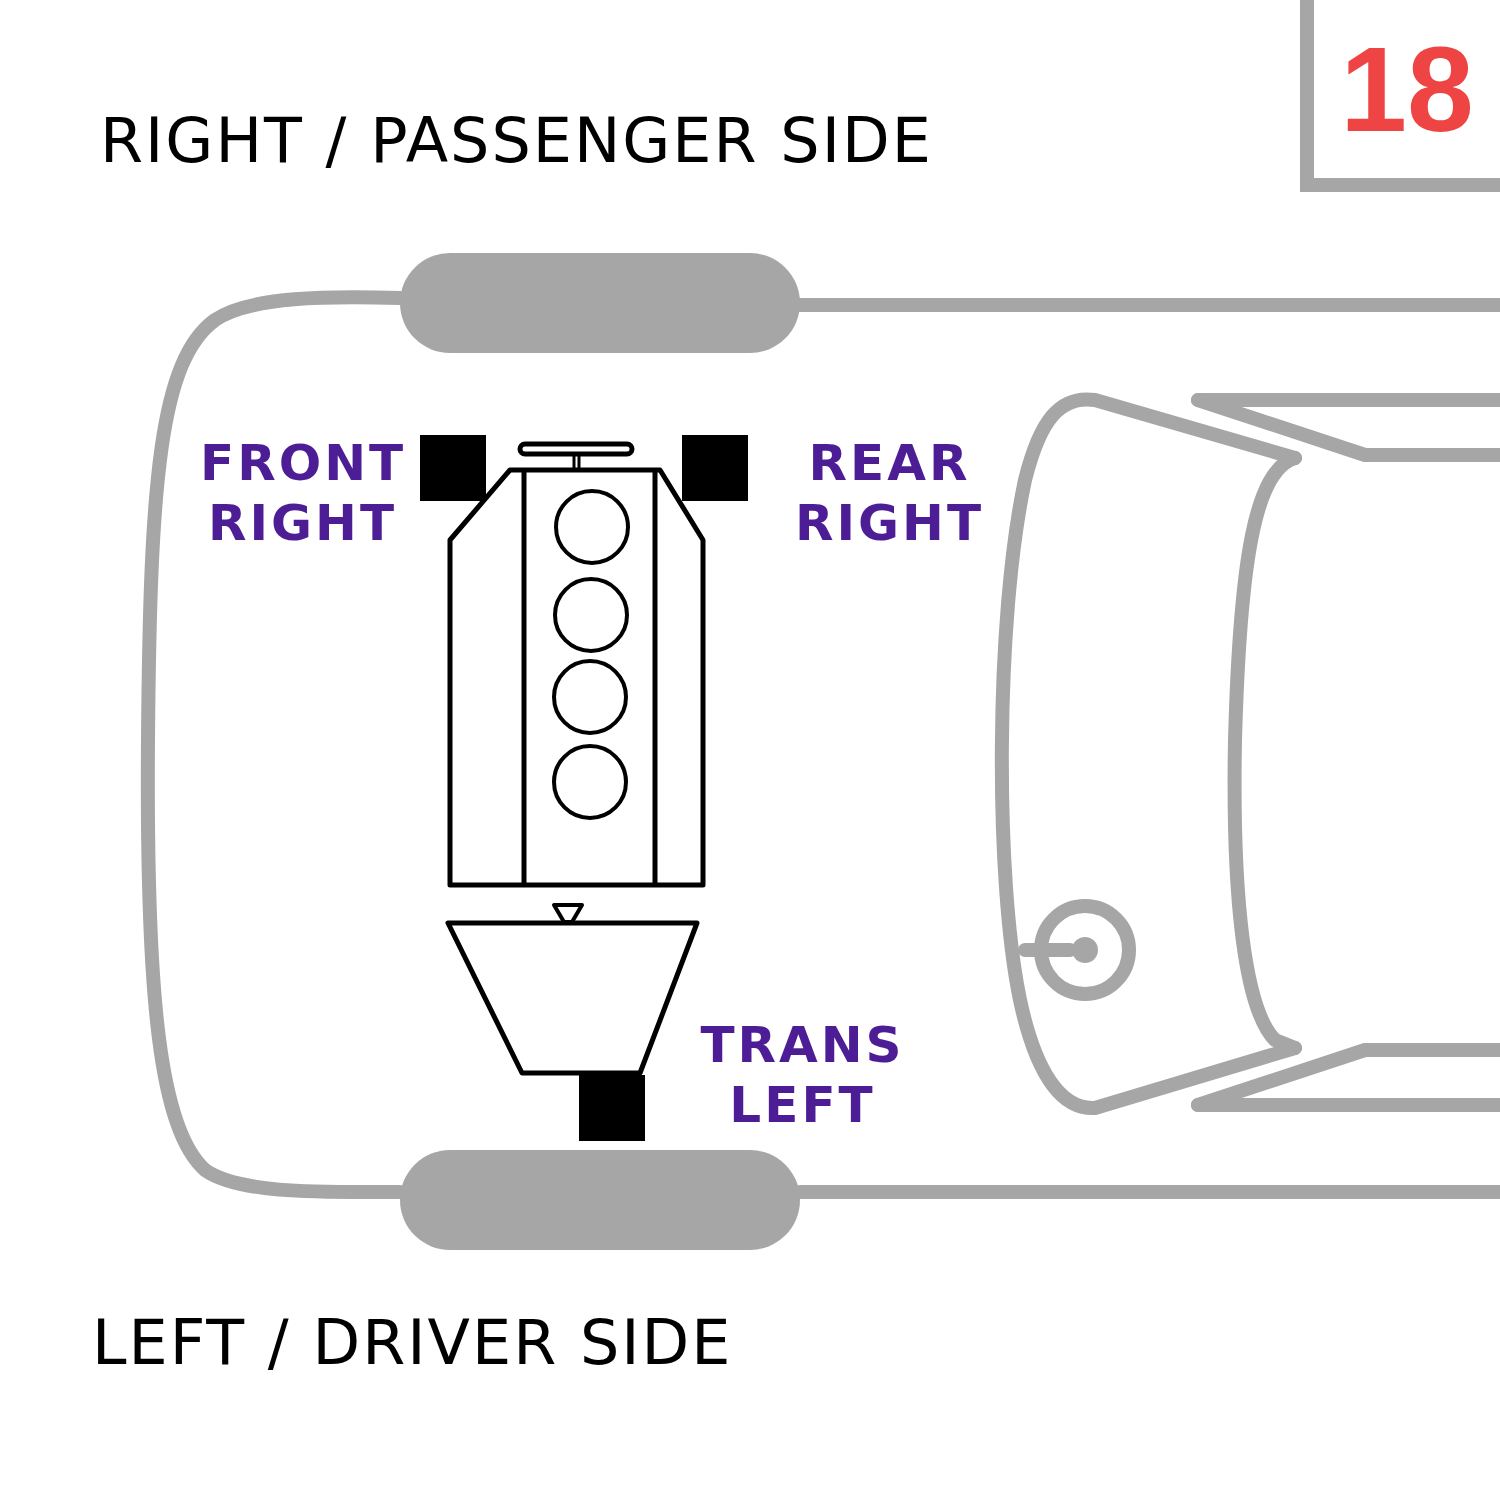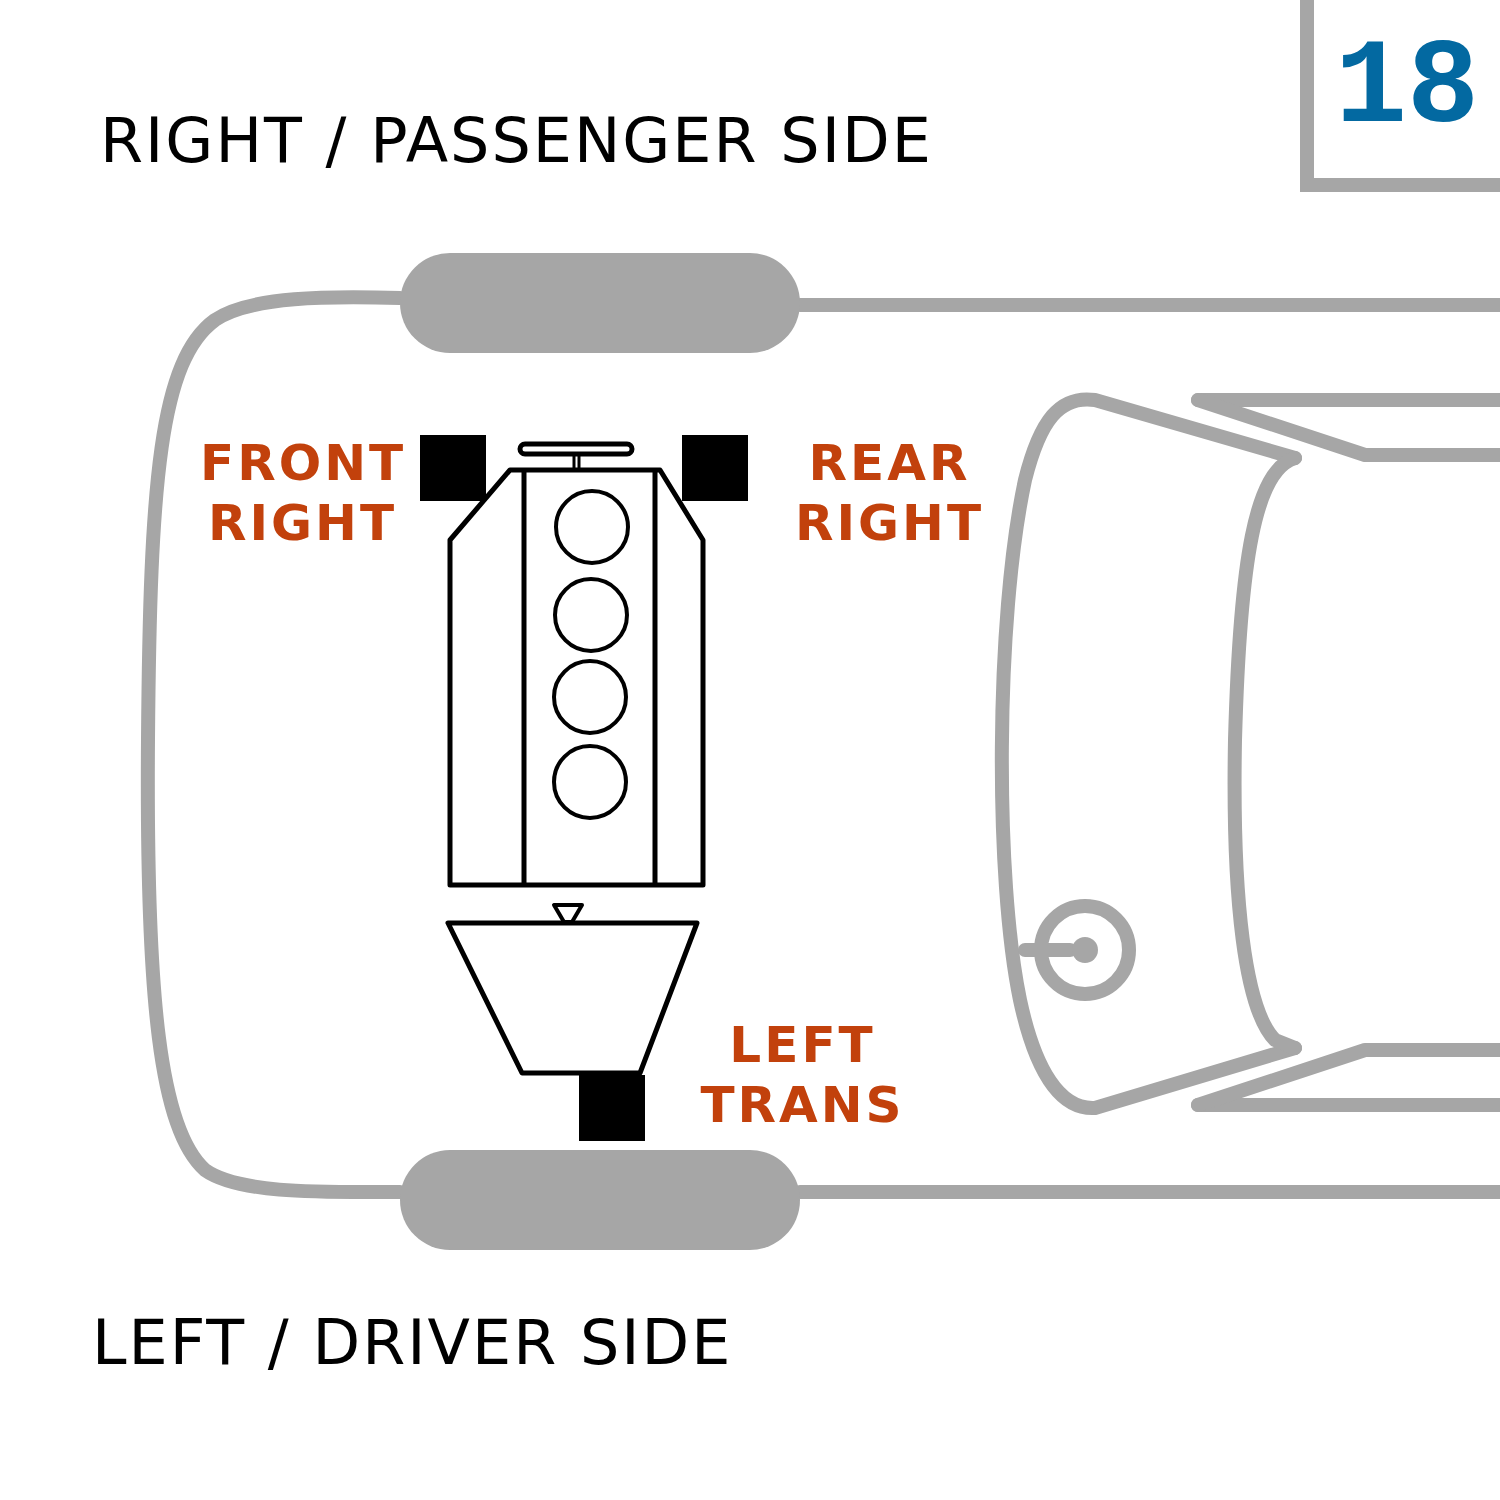--- a/index.html
+++ b/index.html
@@ -1,21 +1,21 @@
 <!DOCTYPE html>
 <html><head>
   <meta charset="utf-8">
   <style>
     html, body { margin: 0; padding: 0; background: #ffffff; }
     body { width: 1500px; height: 1500px; position: relative; overflow: hidden; font-family: "DejaVu Sans", sans-serif; }
     svg.diagram { position: absolute; left: 0; top: 0; width: 1500px; height: 1500px; }
     .side-label { position: absolute; font-family: "DejaVu Sans", sans-serif; font-weight: normal; font-size: 62px; letter-spacing: 2px; color: #000; white-space: nowrap; line-height: 1; }
-    .mount-label { position: absolute; font-family: "DejaVu Sans", sans-serif; font-weight: bold; font-size: 50px; letter-spacing: 3px; color: #c2410c; line-height: 60px; text-align: center; white-space: nowrap; }
+    .mount-label { position: absolute; font-family: "DejaVu Sans", sans-serif; font-weight: bold; font-size: 50px; letter-spacing: 3px; color: #4c1d95; line-height: 60px; text-align: center; white-space: nowrap; }
     .diagram-number { position: absolute; left: 1300px; top: 0; width: 200px; height: 192px; border-left: 14px solid #a6a6a6; border-bottom: 14px solid #a6a6a6; box-sizing: border-box; display: flex; align-items: center; justify-content: center; }
-    .diagram-number span { font-family: Liberation Mono, monospace; font-weight: bold; font-size: 120px; color: #0369a1; }
+    .diagram-number span { font-family: Liberation Sans, sans-serif; font-weight: bold; font-size: 120px; color: #ef4444; }
     .mount { position: absolute; background: #000; width: 66px; height: 66px; }
   </style>
 </head>
 <body>
 
 <svg class="diagram" viewBox="0 0 1500 1500" xmlns="http://www.w3.org/2000/svg">
 
   <g fill="none" stroke="#a6a6a6" stroke-width="14" stroke-linecap="round" stroke-linejoin="round">
     <path d="M400 298 C330 296 250 296 215 320 C160 360 150 480 148 740 C146 1000 160 1130 205 1170 C240 1195 330 1192 400 1192"></path>
     <line x1="800" y1="305" x2="1500" y2="305"></line>
@@ -71,15 +71,15 @@
 
 <div class="mount-label" style="left:200px; top:433px; width:205px;">
   <div>FRONT</div>
   <div>RIGHT</div>
 </div>
 <div class="mount-label" style="left:792px; top:433px; width:195px;">
   <div>REAR</div>
   <div>RIGHT</div>
 </div>
 <div class="mount-label" style="left:700px; top:1015px; width:205px;">
+  <div>TRANS</div>
   <div>LEFT</div>
-  <div>TRANS</div>
 </div>
 
 </body></html>

